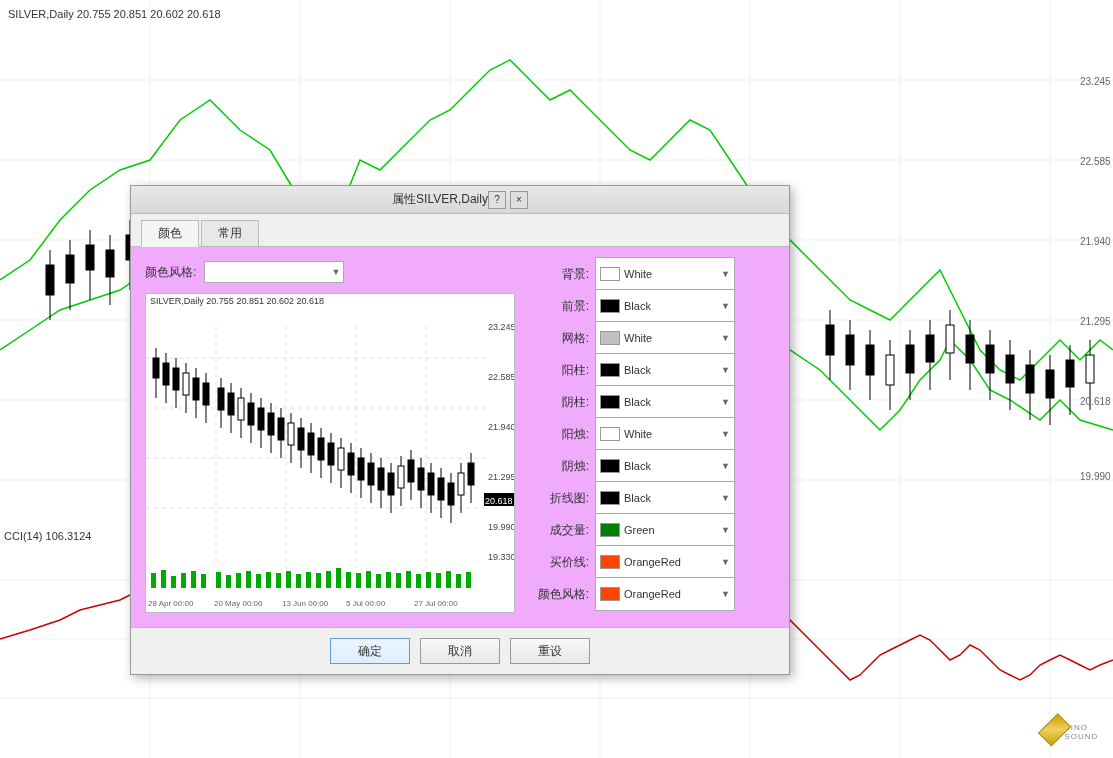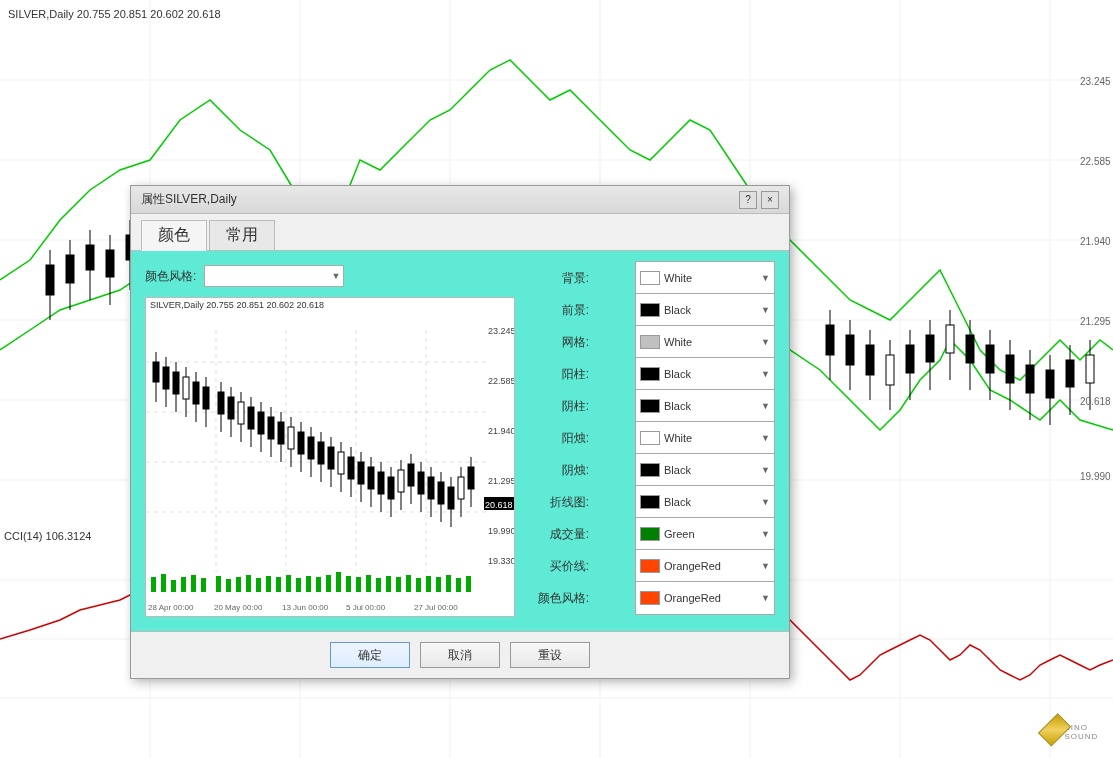--- a/index.html
+++ b/index.html
@@ -90,21 +90,21 @@
       border: 1px solid #999;
       box-shadow: 3px 3px 10px rgba(0,0,0,0.3);
     }
 
     
     .dialog-titlebar {
       background: linear-gradient(to bottom, #e8e8e8, #d8d8d8);
       padding: 5px 10px;
       display: flex;
       align-items: center;
-      justify-content: space-between;
+      justify-content: center;
       border-bottom: 1px solid #bbb;
       height: 28px;
     }
 
     .dialog-title-text {
       font-size: 12px;
       color: #333;
     }
 
     .dialog-title-controls {
@@ -132,38 +132,38 @@
       background: #f0f0f0;
       border-bottom: 1px solid #bbb;
     }
 
     .tab {
       padding: 4px 16px;
       border: 1px solid #bbb;
       border-bottom: none;
       background: #e8e8e8;
       cursor: pointer;
-      font-size: 16px;
+      font-size: 12px;
       color: #333;
       margin-right: 2px;
     }
 
     .tab.active {
       background: #f5f5f5;
       border-bottom: 1px solid #f5f5f5;
       margin-bottom: -1px;
       z-index: 1;
     }
 
     
     .dialog-body {
       display: flex;
       padding: 14px;
       gap: 20px;
-      background: #5eead4;
+      background: #f0abfc;
     }
 
     
     .dialog-left {
       display: flex;
       flex-direction: column;
       gap: 10px;
       width: 370px;
     }
 
@@ -228,21 +228,20 @@
       flex-direction: column;
       gap: 6px;
       width: 240px;
     }
 
     .color-row {
       display: flex;
       align-items: center;
       gap: 6px;
       height: 26px;
-      justify-content: space-between;
     }
 
     .color-row-label {
       font-size: 12px;
       color: #333;
       width: 54px;
       text-align: right;
     }
 
     .color-dropdown {

